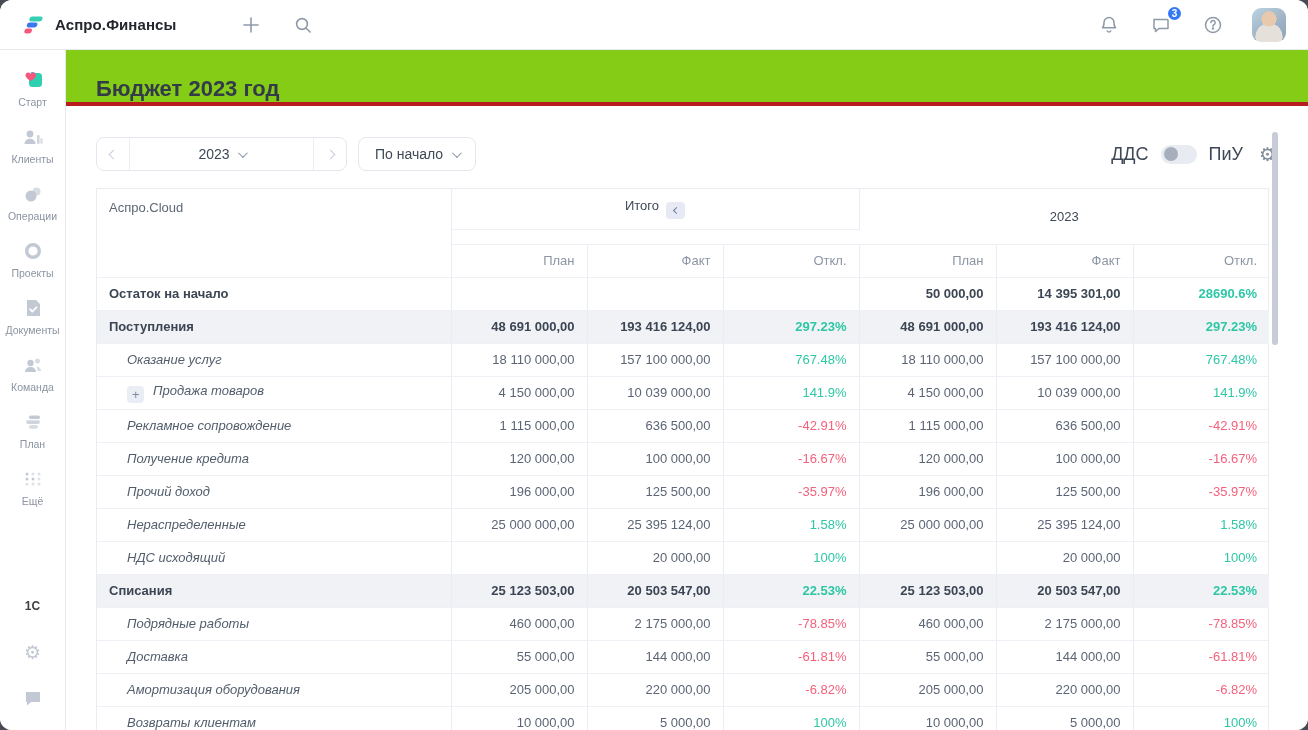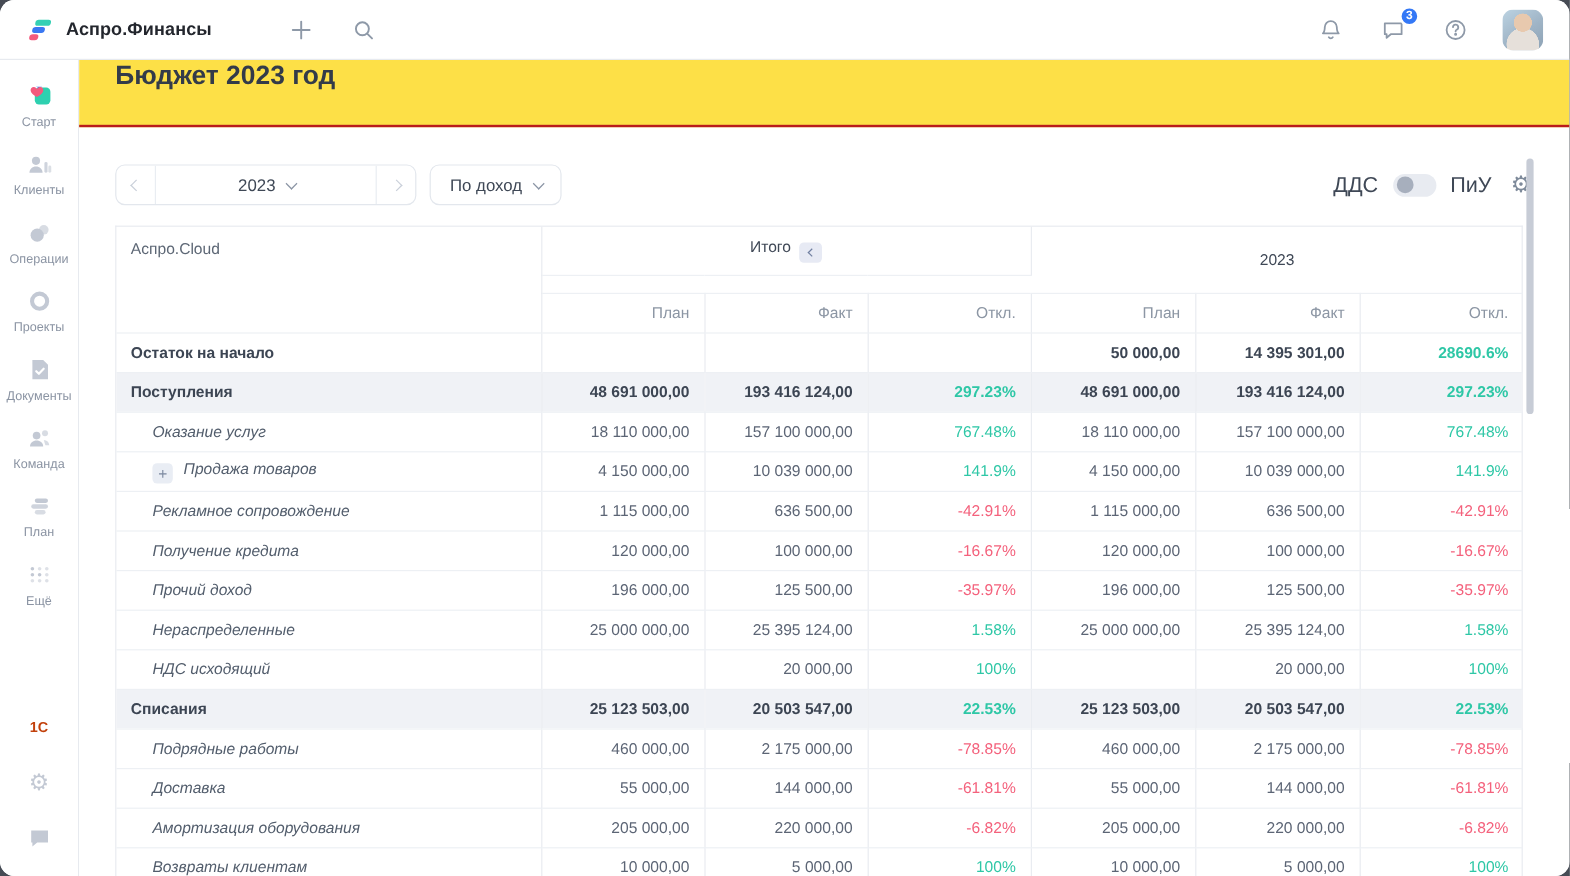--- a/index.html
+++ b/index.html
@@ -21,25 +21,25 @@
       linear-gradient(145deg,#bcd3e2 0%,#9fb4c6 55%,#8da2b5 100%);
       cursor:pointer; }
 
   
   .shell { display:flex; height:680px; }
   .sidebar { width:66px; background:#fff; border-right:1px solid #e7eaef; display:flex; flex-direction:column; align-items:center; padding:10px 0 14px; flex-shrink:0; }
   .side-item { width:100%; display:flex; flex-direction:column; align-items:center; gap:4px; padding:8px 0 9px; cursor:pointer; }
   .side-item .lbl { font-size:10.5px; color:#8b94a3; }
   .side-ico { width:24px; height:24px; display:flex; align-items:center; justify-content:center; color:#c3c9d4; }
   .side-footer { margin-top:auto; display:flex; flex-direction:column; align-items:center; gap:22px; padding-bottom:6px;}
-  .one-c { font-size:12px; font-weight:700; color:#c2410c; }
+  .one-c { font-size:12px; font-weight:700; color:#404040; }
   .gear-big { font-size:19px; color:#c3c9d4; line-height:1; }
 
   .main { flex:1; display:flex; flex-direction:column; position:relative; background:#fff; }
-  .page-head { height:56px; display:flex; align-items:flex-start; padding:0 30px; border-bottom:2px solid #b91c1c; background:#fde047; }
+  .page-head { height:56px; display:flex; align-items:flex-end; padding:0 30px; border-bottom:4px solid #b91c1c; background:#84cc16; }
   .page-title { font-size:22px; font-weight:700; color:#333b49; }
   .page-head-right { margin-left:auto; display:flex; align-items:center; gap:18px; }
   .btn-primary { height:30px; padding:0 18px; background:#2f6be2; color:#fff; font-size:13.5px; font-weight:600; border:none; border-radius:6px; cursor:pointer; font-family:inherit; }
   .kebab { display:flex; flex-direction:column; gap:3px; padding:4px 6px; cursor:pointer; }
   .kebab i { width:3.5px; height:3.5px; border-radius:50%; background:#7c8696; }
 
   
   .content { position:relative; flex:1; padding:31px 0 16px 30px; overflow:hidden; }
   .toolbar { display:flex; align-items:center; height:34px; padding-right:32px; }
   .seg { display:flex; height:34px; border:1px solid #e3e7ed; border-radius:8px; overflow:hidden; background:#fff; }
@@ -258,21 +258,21 @@
               </div>
             <div class="seg-mid">
               <span>2023</span>
               <span class="chev down"></span>
             </div>
             <div class="seg-next">
                 <span class="chev right"></span>
               </div>
           </div>
           <div class="btn-outline">
-            <span>По доход</span>
+            <span>По начало</span>
             <span class="chev down"></span>
           </div>
           <div class="toolbar-right">
             <span class="tgl-label">ДДС</span>
             <span class="toggle">
                 <span class="knob"></span>
               </span>
             <span class="tgl-label">ПиУ</span>
             <span class="gear">⚙</span>
           </div>

